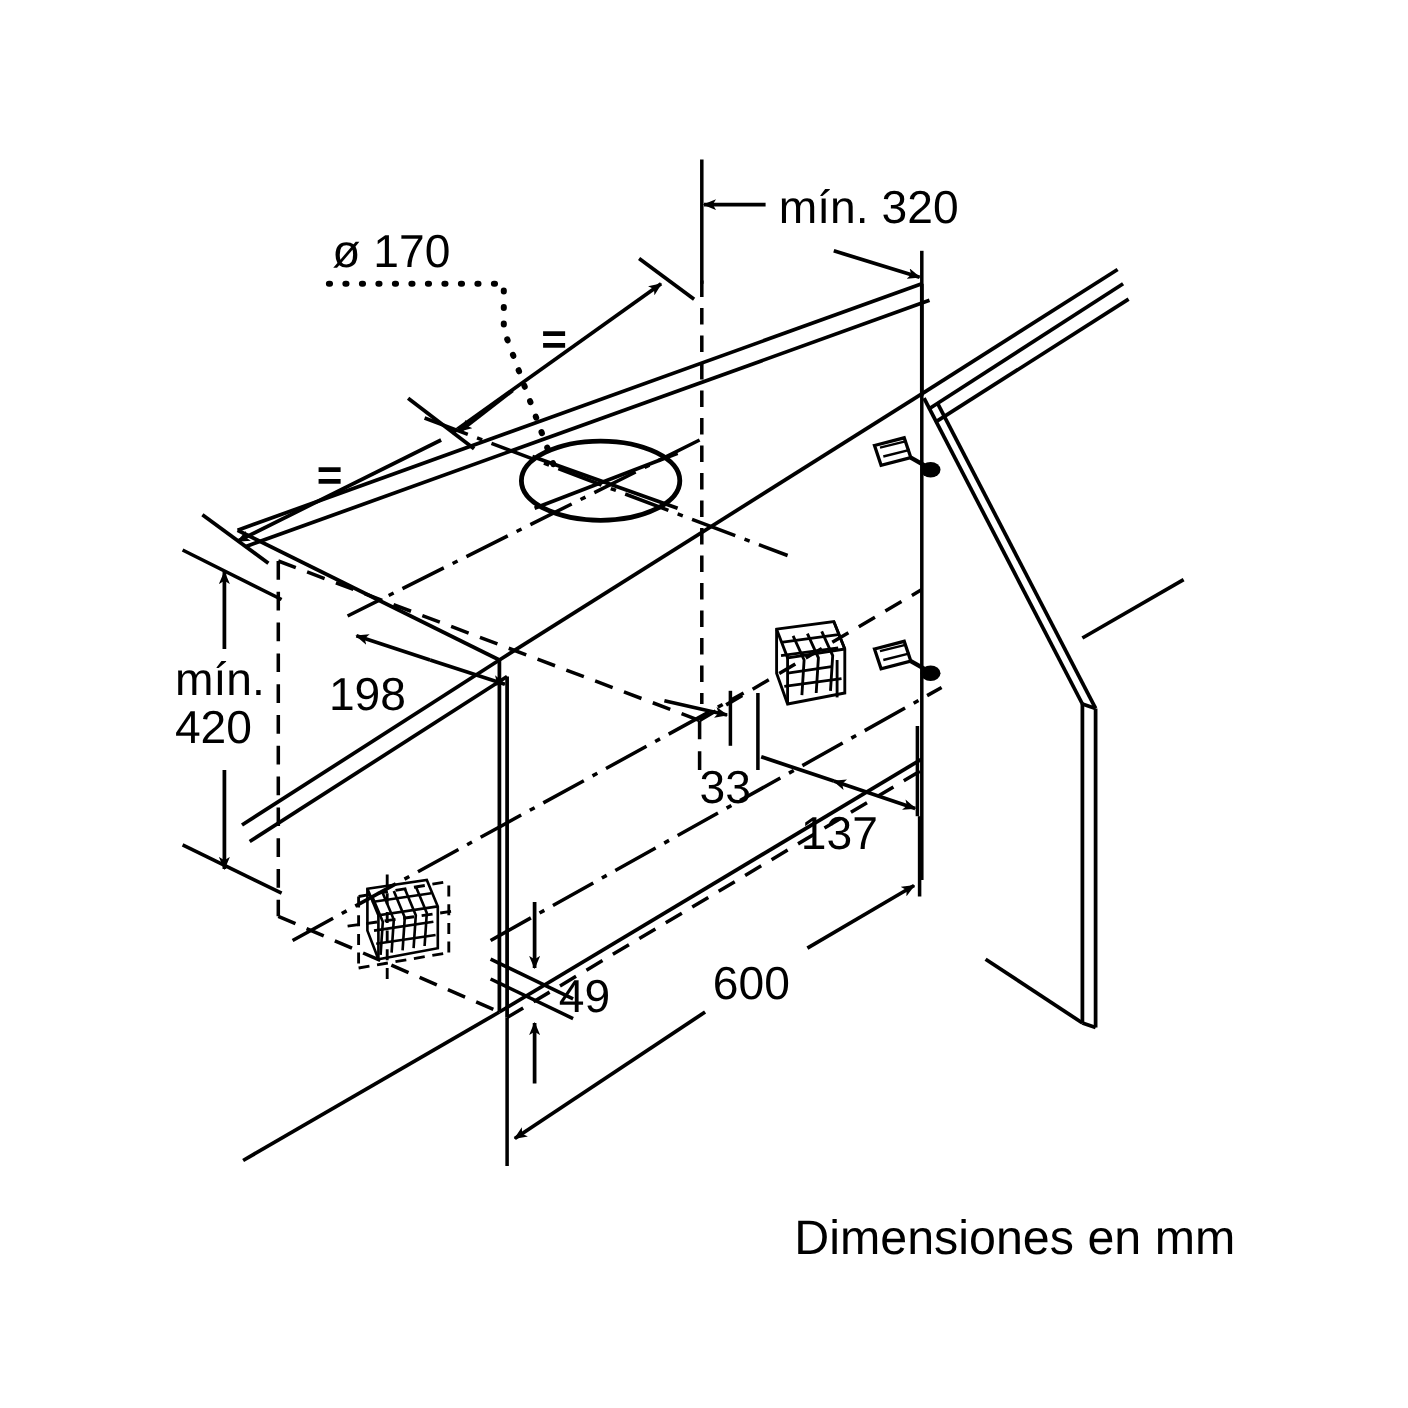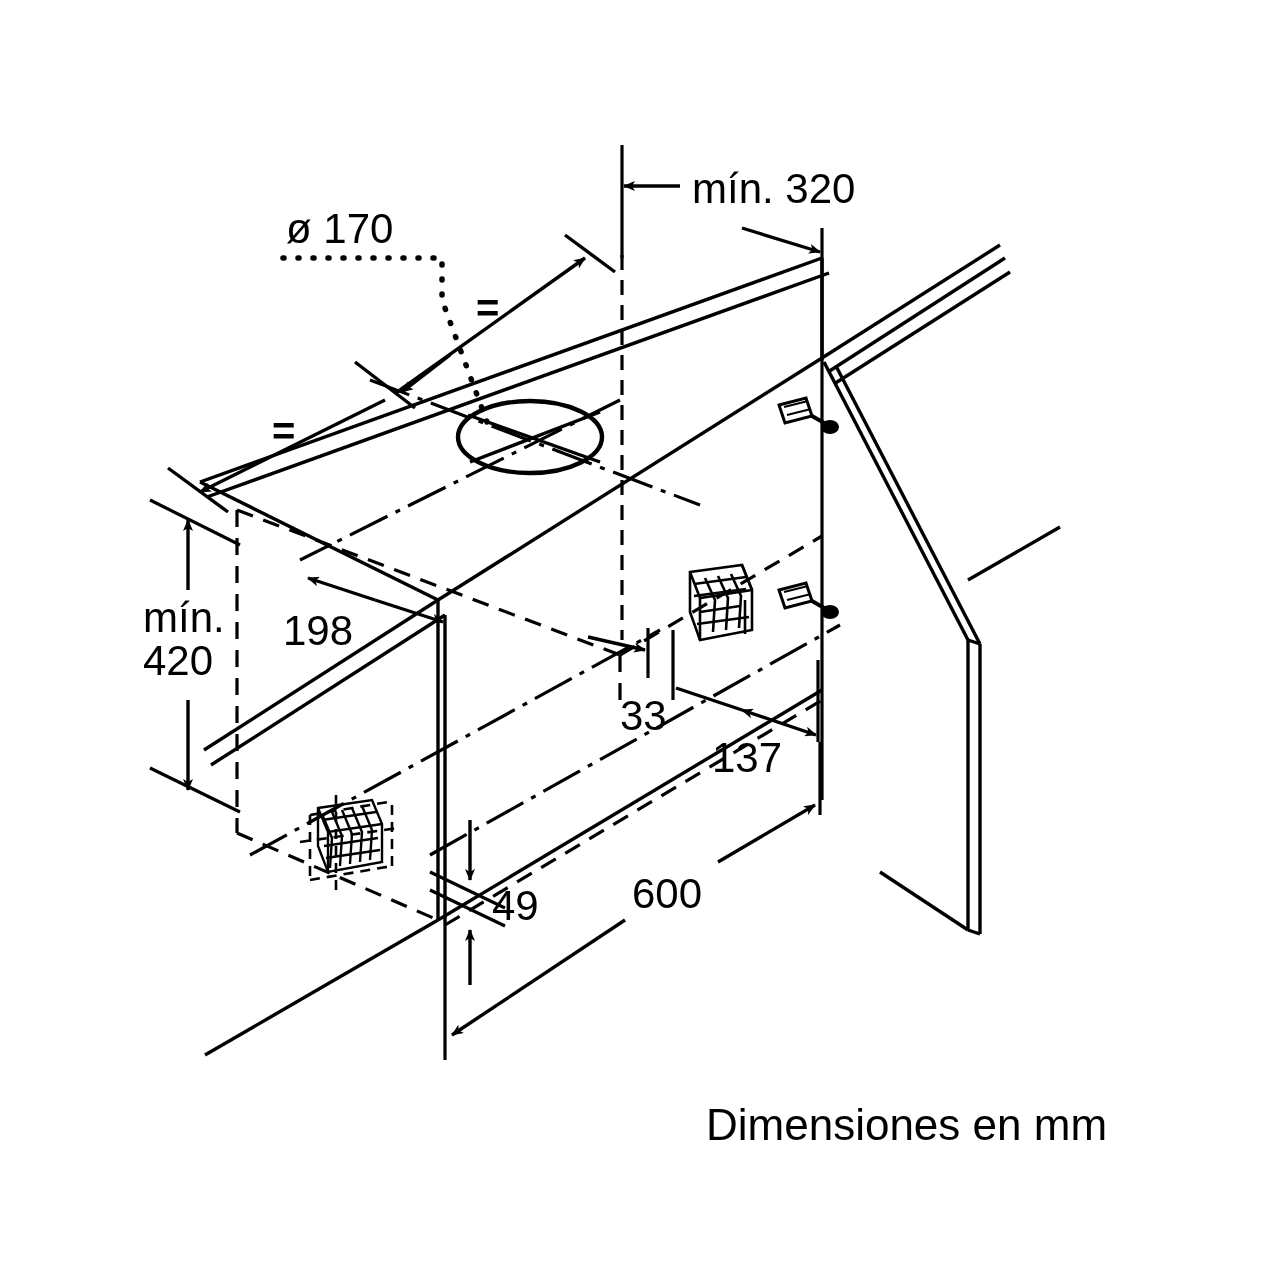--- a/index.html
+++ b/index.html
@@ -11,20 +11,21 @@
     width: 1280px;
     height: 1280px;
     font-family: "Liberation Sans", sans-serif;
     overflow: hidden;
   }
   #drawing-root {
     position: relative;
     width: 1028px;
     height: 1280px;
     background: #ffffff;
+    margin-left: 16px;
   }
   svg#tech-drawing {
     position: absolute;
     top: 0;
     left: 0;
     width: 1280px;
     height: 1280px;
     display: block;
   }
   .dim-text-lg {

